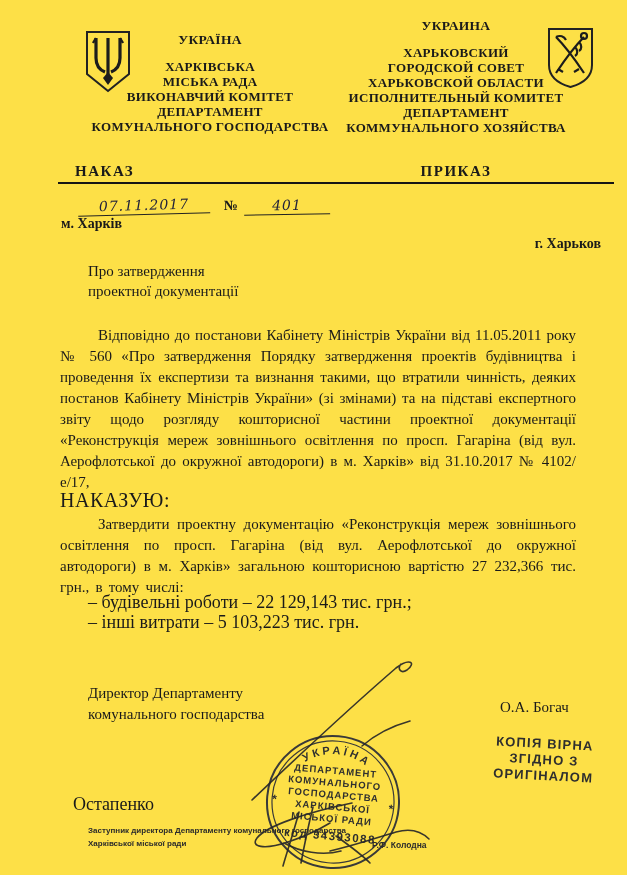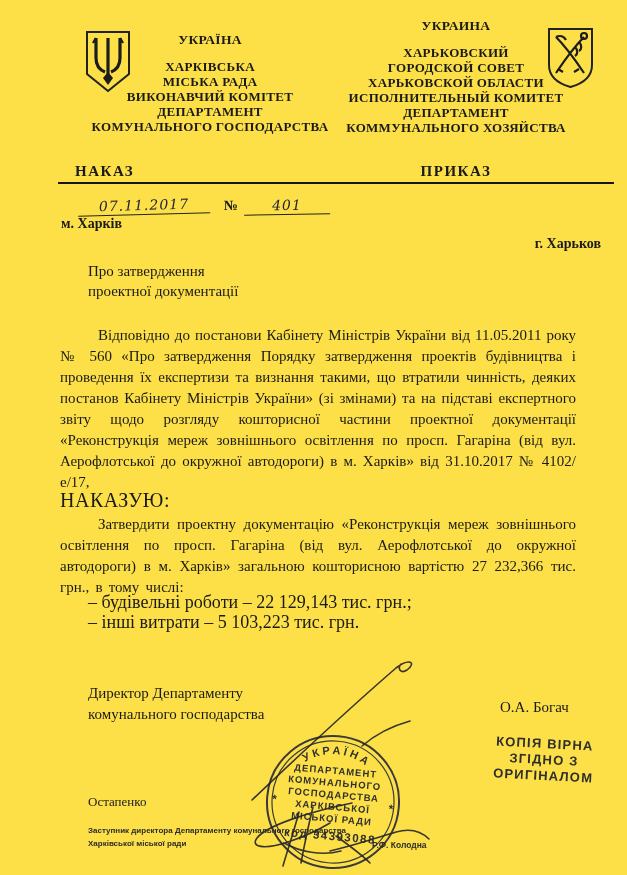--- a/index.html
+++ b/index.html
@@ -39,21 +39,21 @@
   .sig-name{position:absolute;left:500px;top:699px;font-size:15px;}
   
   .copy-stamp{
     position:absolute;left:468px;top:736px;width:152px;text-align:center;
     font-family:"Liberation Sans",sans-serif;font-weight:bold;font-size:13px;
     line-height:16px;letter-spacing:1.2px;color:#2e2e2e;transform:rotate(3deg);
   }
   .seal{position:absolute;left:248px;top:730px;}
   .ink{position:absolute;left:0;top:0;pointer-events:none;}
   
-  .footer-name{position:absolute;left:88px;top:794px;font-size:13px;}
+  .footer-name{position:absolute;left:73px;top:794px;font-size:18px;}
   .footer-small{
     position:absolute;left:88px;top:824px;width:300px;
     font-family:"Liberation Sans",sans-serif;font-size:8px;font-weight:600;
     line-height:13px;color:#2b2b2b;
   }
   .footer-right{
     position:absolute;left:372px;top:840px;
     font-family:"Liberation Sans",sans-serif;font-size:8.5px;font-weight:600;color:#2b2b2b;
   }
   .seal text{font-family:"Liberation Sans",sans-serif;fill:#30302f;}

